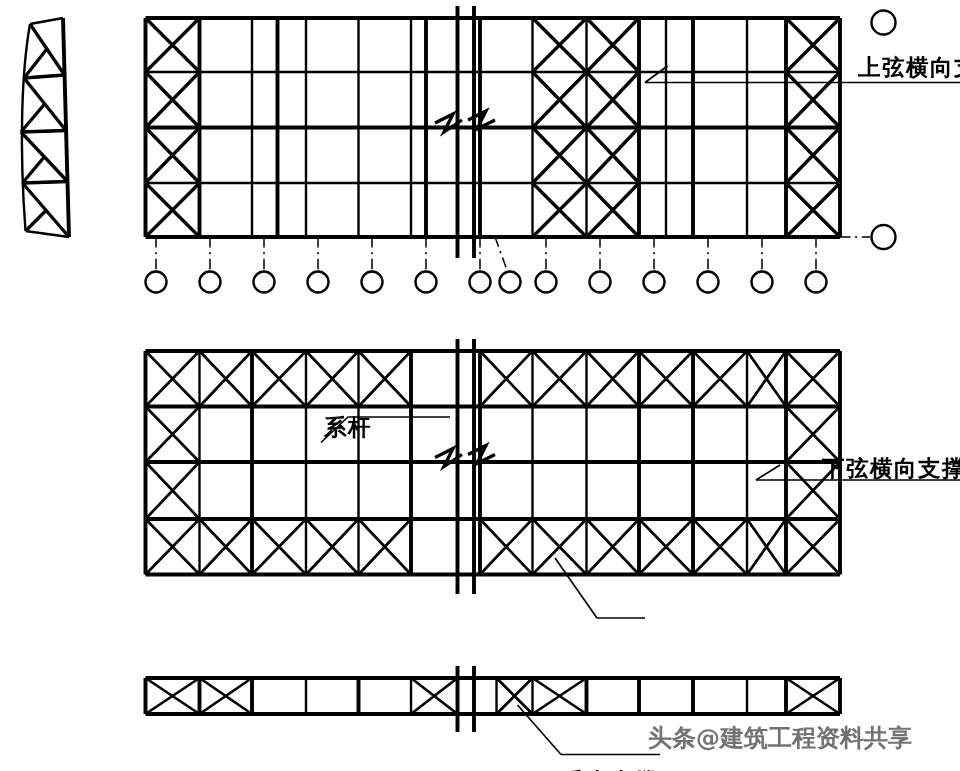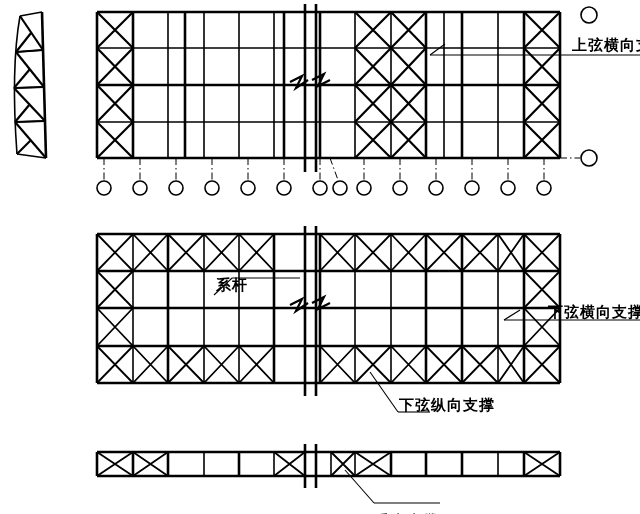--- a/index.html
+++ b/index.html
@@ -323,18 +323,18 @@
     </g>
 
   </svg>
 
   <div class="cjk-label lbl-top-chord-transverse">上弦横向支撑</div>
 
   <div class="cjk-label lbl-tie-rod">系杆</div>
 
   <div class="cjk-label lbl-bot-chord-transverse">下弦横向支撑</div>
 
-  <div class="cjk-label lbl-bot-chord-longitud">下弦纵向支撑</div>
 
   <div class="cjk-label lbl-vertical-bracing">垂直支撑</div>
 
+  <div class="watermark">头条@建筑工程资料共享</div>
 
 </div>
 
 </body></html>

